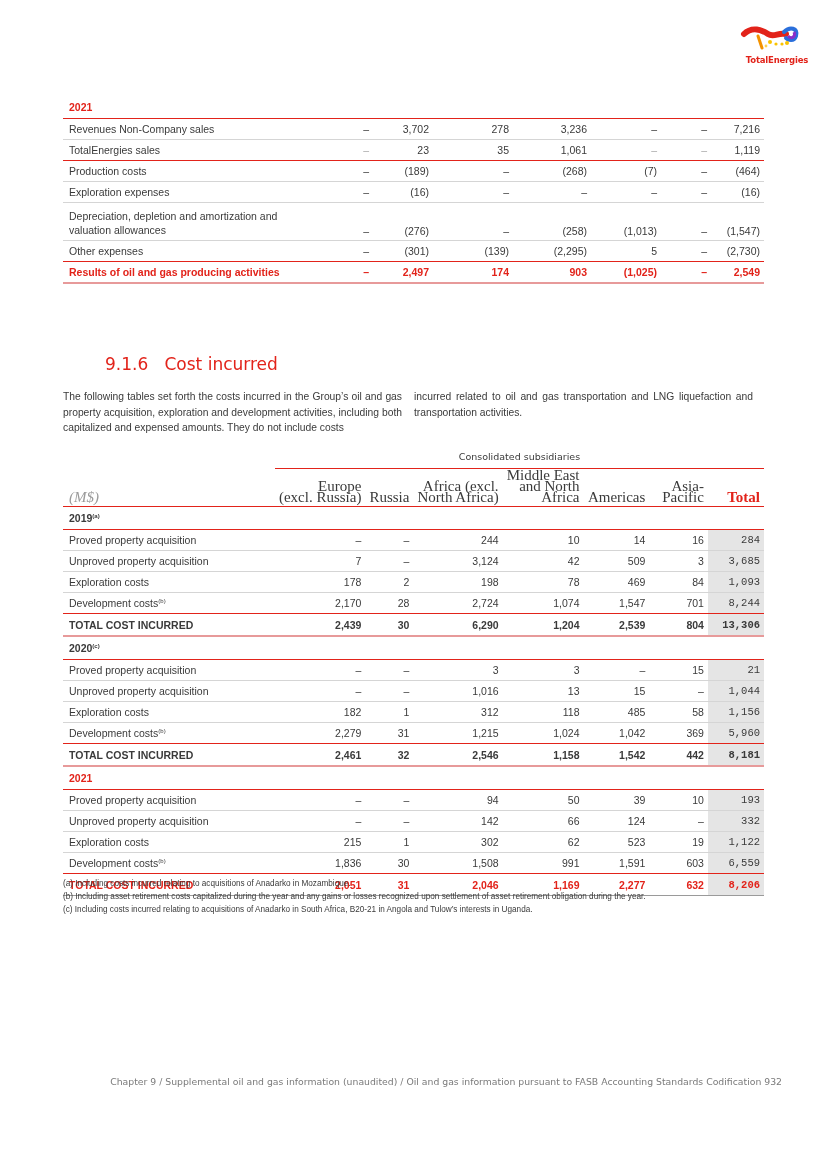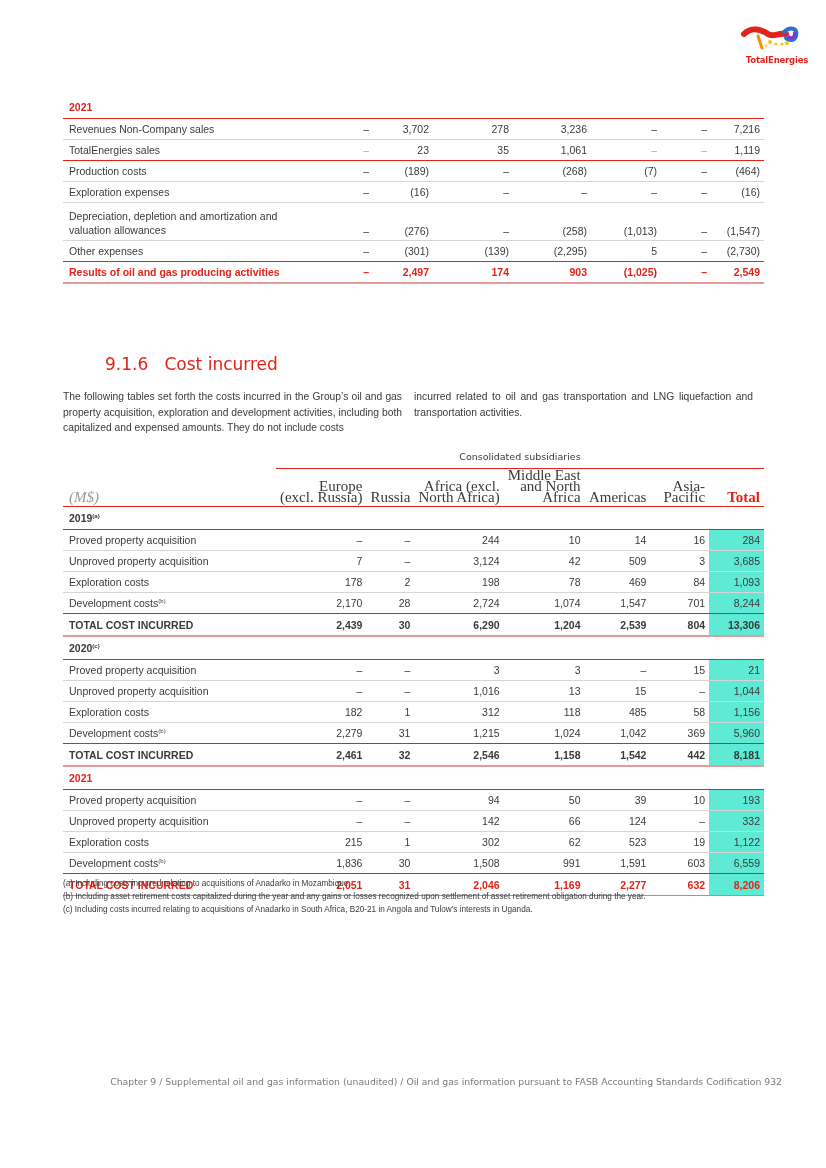--- a/index.html
+++ b/index.html
@@ -17,21 +17,21 @@
   tr.sub td.dark { color: #3a3a3a; }
   tr.tall td { height: 34px; vertical-align: bottom; padding-bottom: 3px; }
   tr.tall td.lbl { line-height: 14px; }
   .dash-light { color: #aaa; }
   .h2 { position: absolute; left: 63px; top: 354px; font-family: "DejaVu Sans", sans-serif; font-size: 17px; color: #e2231a; margin-left: 42px; }
   .intro { position: absolute; top: 389px; font-size: 10.3px; line-height: 15.5px; color: #3a3a3a; text-align: justify; }
   .intro.c1 { left: 63px; width: 339px; }
   .intro.c2 { left: 414px; width: 339px; }
   
   .cost { top: 446px; }
-  .cost table td.shade { background: #5eead4; }
+  .cost table td.shade { background: #e5e5e5; font-family: Liberation Mono, monospace; }
   .cs-head { font-family: "DejaVu Sans", sans-serif; font-size: 9.5px; color: #3a3a3a; text-align: center; height: 18px; }
   .cs-line td.cs { border-bottom: 1.5px solid #e2231a; padding: 0; height: 2px; }
   .colhead td { font-family: Liberation Serif, serif; font-size: 15px; color: #3a3a3a; line-height: 11px; vertical-align: bottom; height: 34px; padding-bottom: 3px; border-bottom: 1.5px solid #e2231a; }
   .colhead td.unit { text-align: left; font-style: italic; color: #9a9a9a; padding-left: 6px; }
   .colhead td.total { color: #e2231a; font-weight: bold; }
   .cost .year-row td { color: #3a3a3a; }
   .cost .year-row.red td { color: #e2231a; }
   sup { font-size: 6px; vertical-align: super; line-height: 0; }
   tr.tc td { font-weight: bold; color: #3a3a3a; border-bottom: 2px solid #e79a9a; height: 21px; }
   tr.tc.red td { color: #e2231a; border-bottom: 1.5px solid #9a9a9a; }

